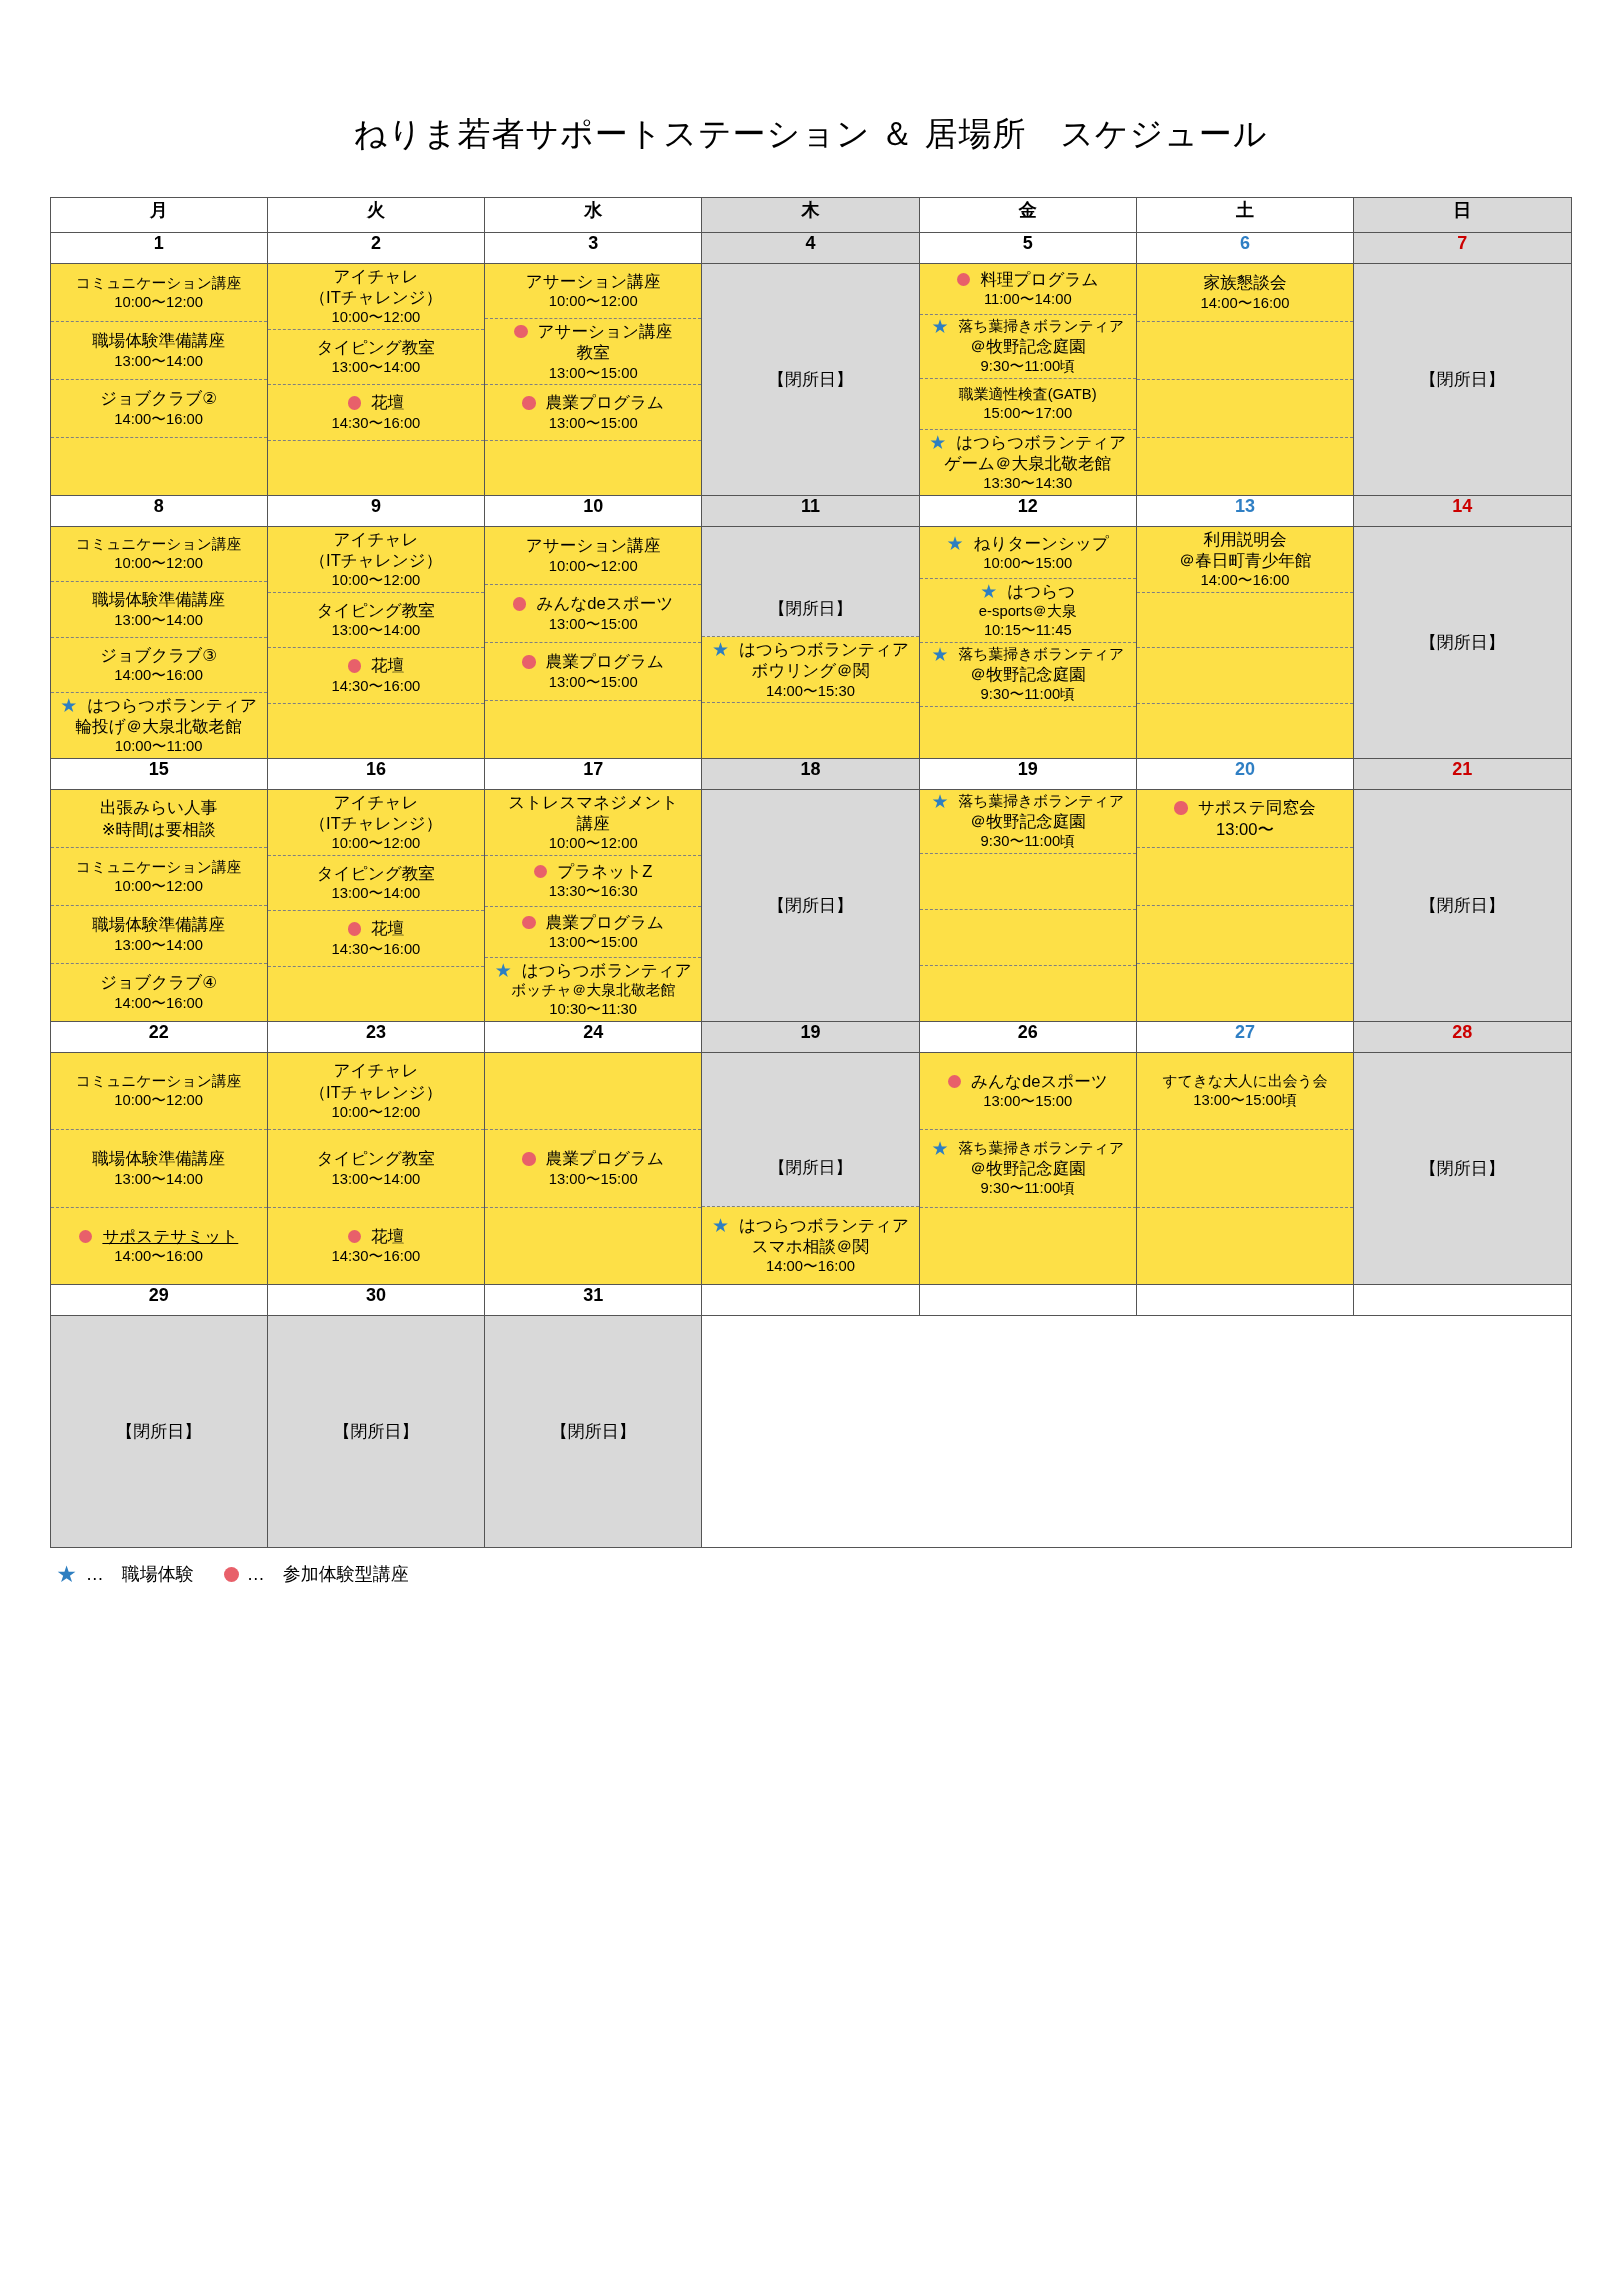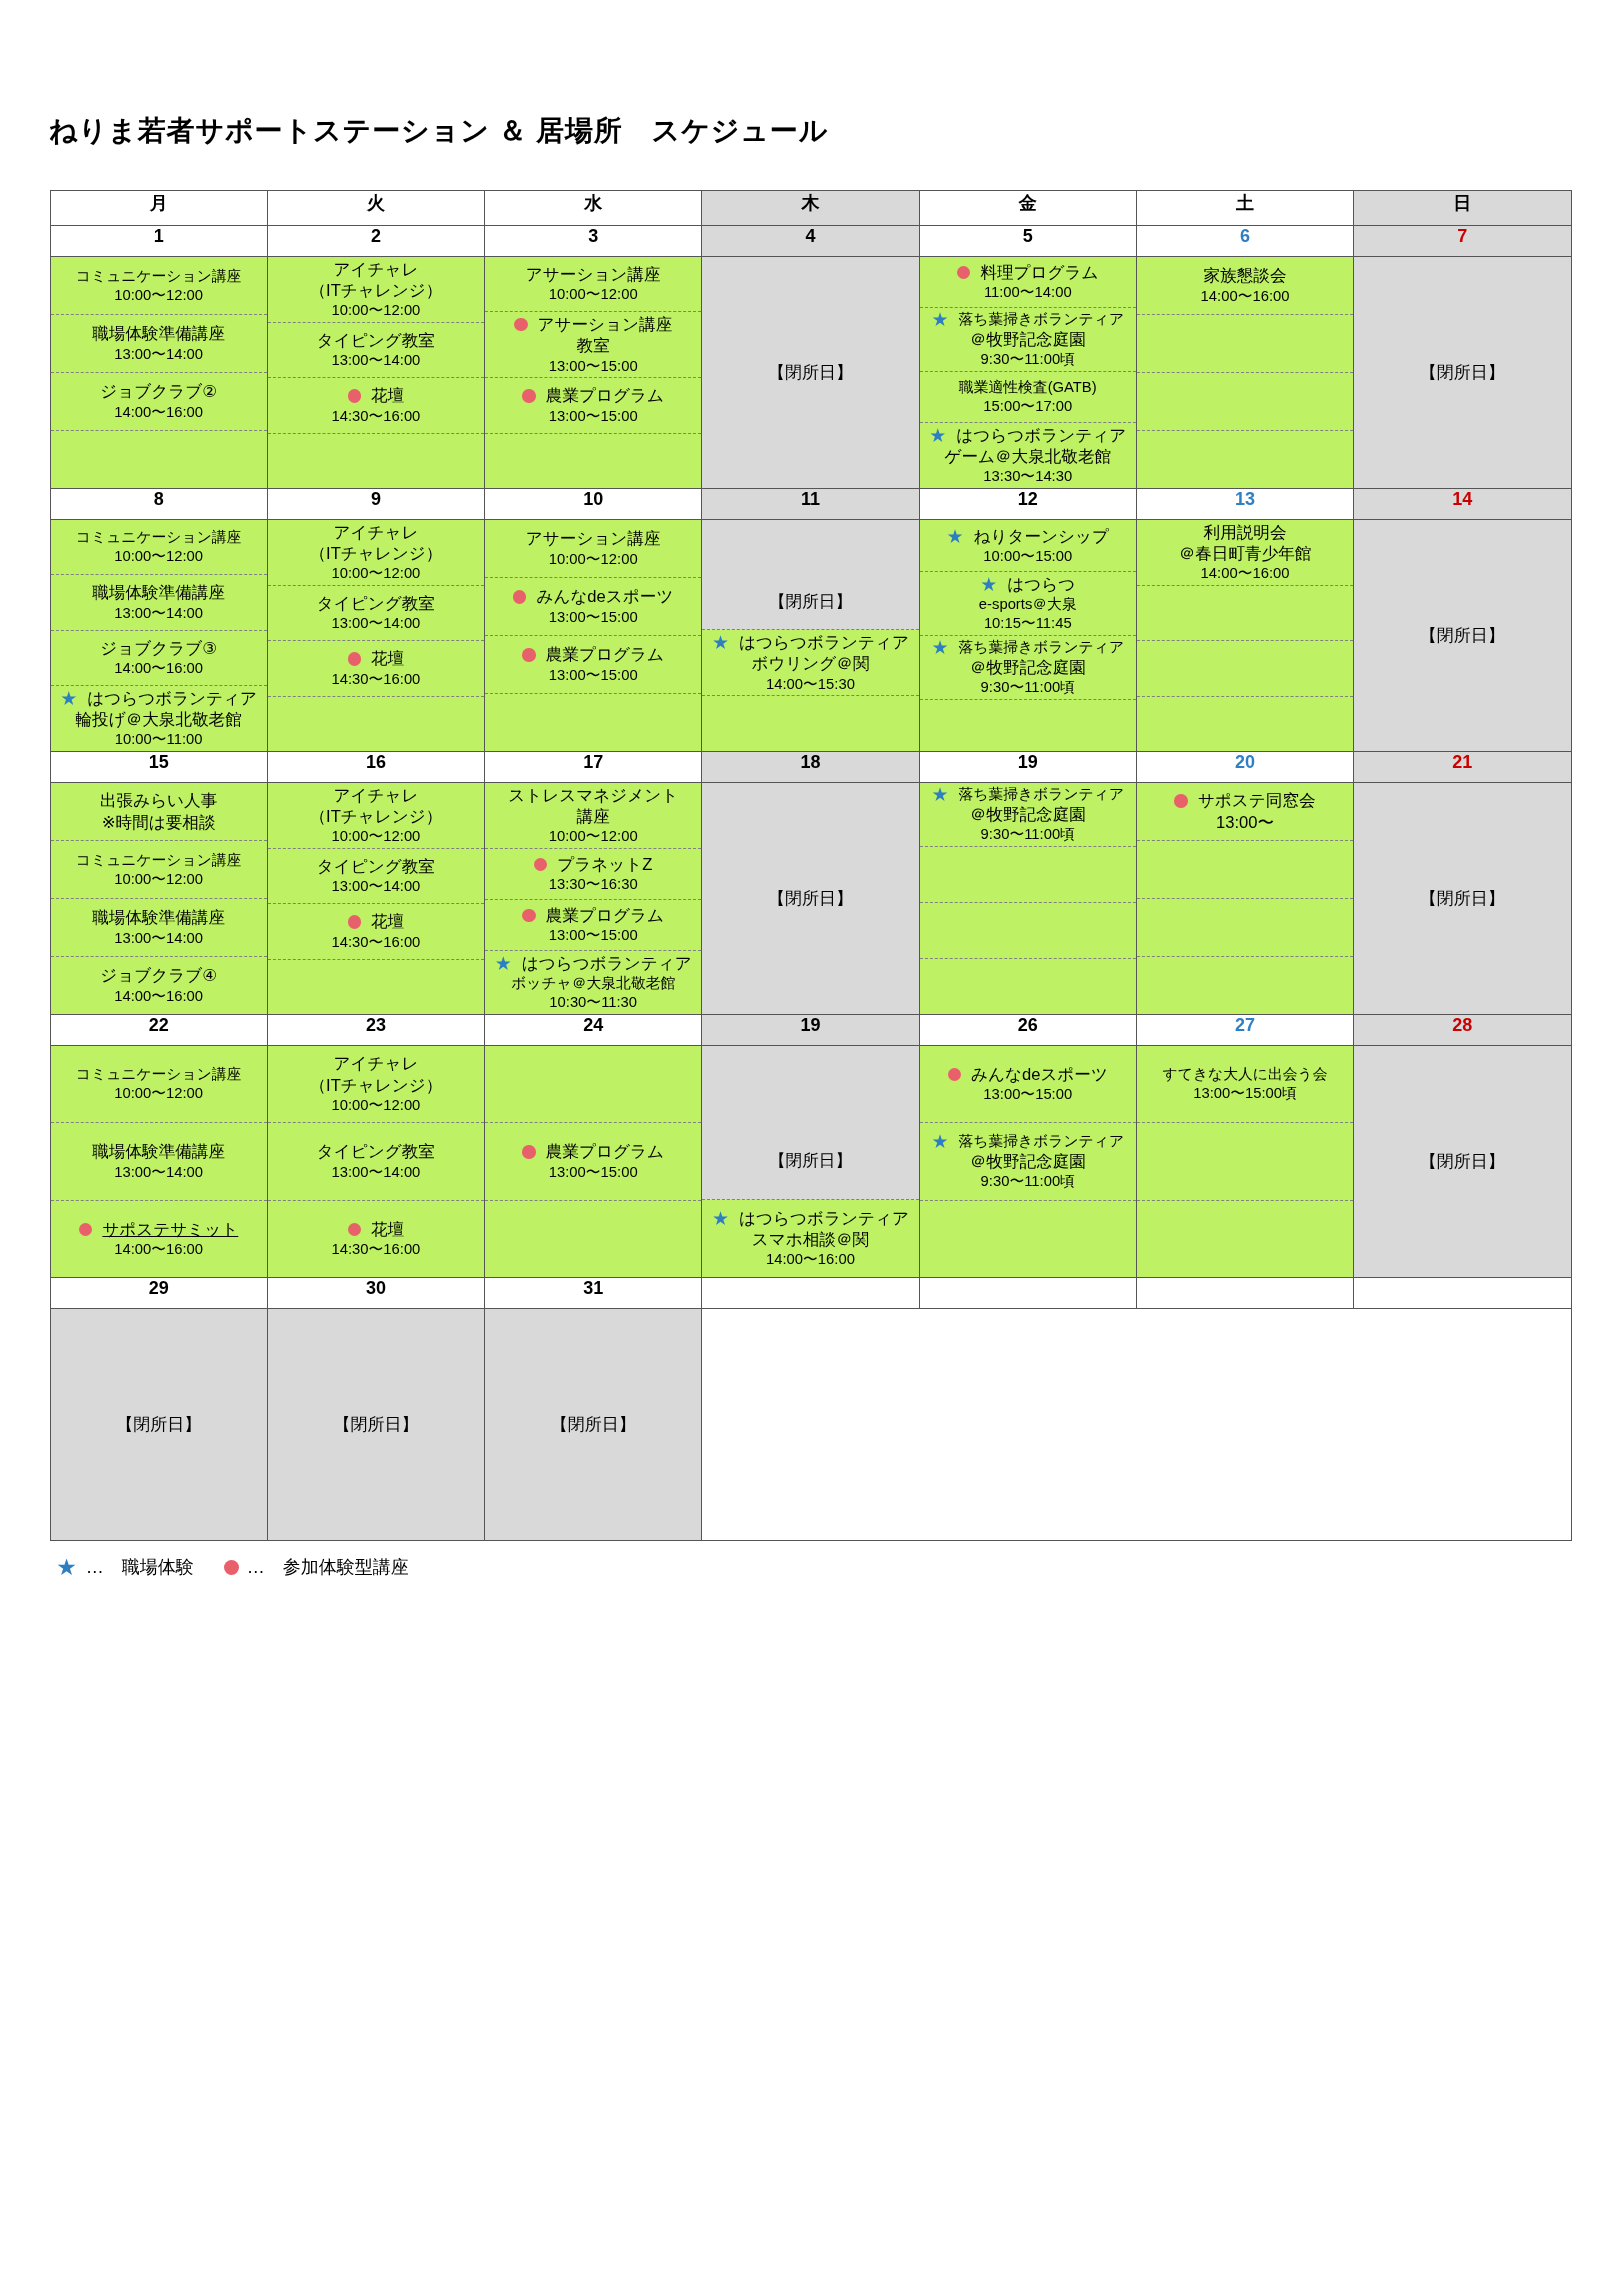--- a/index.html
+++ b/index.html
@@ -15,22 +15,23 @@
     -webkit-font-smoothing: antialiased;
   }
   .page {
     position: relative;
     width: 1621px;
     height: 2293px;
     box-sizing: border-box;
     padding: 0 49px;
   }
   .title {
-    font-size: 28px;
-    font-weight: bold;
+    text-align: center;
+    font-size: 33px;
+    font-weight: normal;
     letter-spacing: 0.9px;
     margin-top: 112px;
   }
   .subtitle {
     text-align: center;
     font-size: 28px;
     margin-top: 25px;
     letter-spacing: 0.9px;
   }
   table.cal {
@@ -63,21 +64,21 @@
     vertical-align: middle;
     background: #ffffff;
     border-bottom: 0.9px dashed #777 !important;
   }
   .dnum.shaded { background: #d9d9d9; }
   .dnum.sat { color: #2f7fc4; }
   .dnum.sun { color: #cc0000; }
   .dnum.blank-cell { background:#ffffff; }
   
   td.evcell {
-    background: #bef264;
+    background: #fde047;
     height: 231px;
   }
   td.evcell.closed {
     background: #d9d9d9;
   }
   td.evcell.nodata {
     background: #ffffff;
   }
   .slots {
     display: flex;

